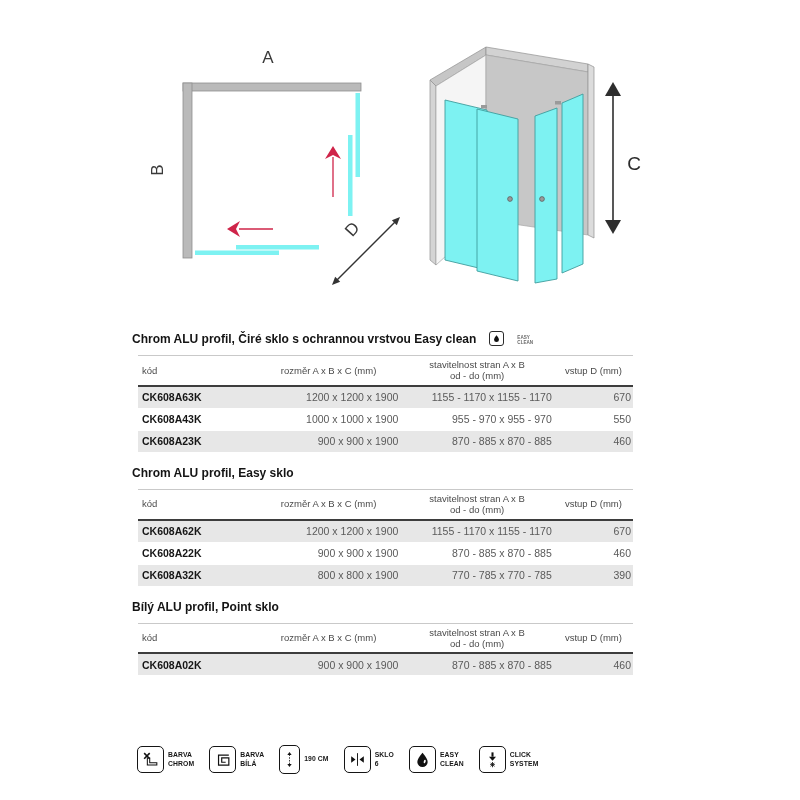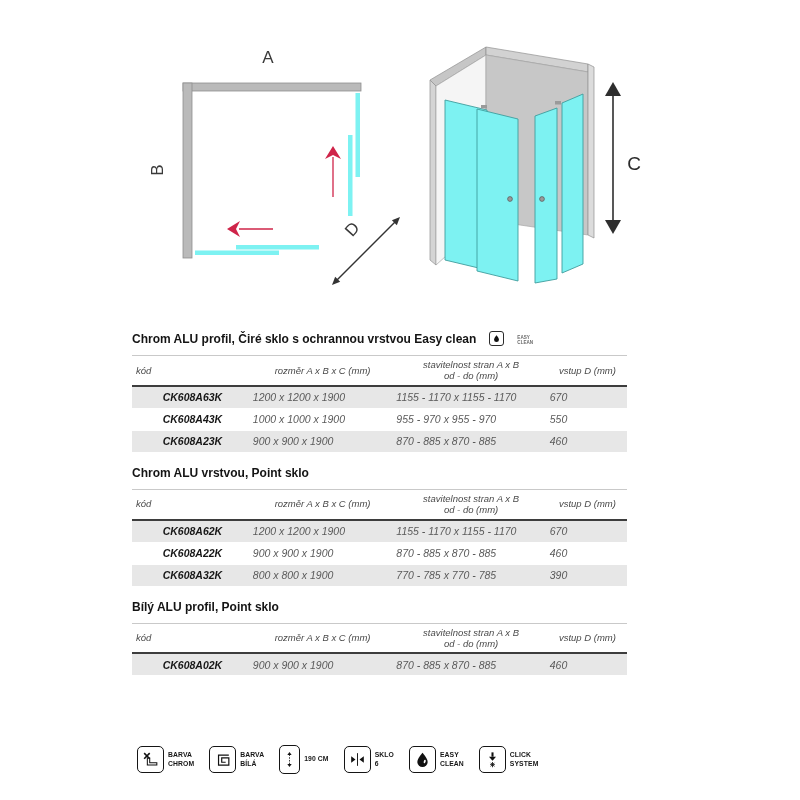--- a/index.html
+++ b/index.html
@@ -10,30 +10,30 @@
   #plan-svg{position:absolute;left:140px;top:35px;}
   #iso-svg{position:absolute;left:415px;top:30px;}
 
   #content{position:absolute;left:130px;top:331px;width:495px;}
   .section-title{font-size:12px;font-weight:bold;color:#141414;margin:0 0 9px 2px;
                  display:flex;align-items:flex-end;gap:13px;}
   .mini-icon-box{width:13px;height:13px;border:1.2px solid #2b2b2b;border-radius:3px;
                  display:inline-flex;align-items:center;justify-content:center;flex:0 0 auto;}
   .mini-icon-text{font-size:4.6px;font-weight:600;line-height:1.08;color:#6a6a6a;letter-spacing:0;}
 
-  table{width:100%;border-collapse:collapse;table-layout:fixed;margin:0 0 13px 2px;font-style:italic;}
+  table{width:100%;border-collapse:collapse;table-layout:fixed;margin:0 0 13px 8px;}
   col.c1{width:24%;} col.c2{width:29%;} col.c3{width:31%;} col.c4{width:16%;}
   thead th{border-top:1px solid #c9c9c9;border-bottom:2px solid #3d3d3d;
            font-weight:400;font-size:9.5px;color:#4a4a4a;text-align:center;
            vertical-align:middle;padding:3px 2px;line-height:1.2;height:21px;}
   thead th.kod{text-align:left;padding-left:4px;}
-  tbody td{height:21px;font-size:10.5px;color:#5a5a5a;text-align:left;
+  tbody td{height:21px;font-size:10.5px;color:#5a5a5a;text-align:right;
            padding:0 2px;border-bottom:1.5px solid #ffffff;vertical-align:middle;}
   tbody tr:nth-child(odd){background:#e7e7e7;}
-  tbody td.kod{text-align:center;padding-left:4px;font-weight:bold;color:#161616;}
+  tbody td.kod{text-align:left;padding-left:4px;font-weight:bold;color:#161616;}
 
   #footer{position:absolute;left:137px;top:745px;display:flex;align-items:center;gap:15px;}
   .fitem{display:flex;align-items:center;gap:4px;}
   .fbox{width:25px;height:25px;border:1.7px solid #151515;border-radius:5px;
         display:flex;align-items:center;justify-content:center;background:#fff;flex:0 0 auto;}
   .fbox.tall{width:19px;height:27px;}
   .flabel{font-size:6.8px;font-weight:600;line-height:1.18;color:#161616;letter-spacing:.1px;}
 </style>
 </head>
 <body>
@@ -147,21 +147,21 @@
           <td>900 x 900 x 1900</td>
           <td>870 - 885 x 870 - 885</td>
           <td>460</td>
         </tr>
       </tbody>
     </table>
   </div>
 
   <div class="section">
     <div class="section-title">
-      <span>Chrom ALU vrstvou, Point sklo</span>
+      <span>Chrom ALU profil, Easy sklo</span>
     </div>
     <table>
       <colgroup>
           <col class="c1">
           <col class="c2">
           <col class="c3">
           <col class="c4">
         </colgroup>
       <thead>
         <tr>

